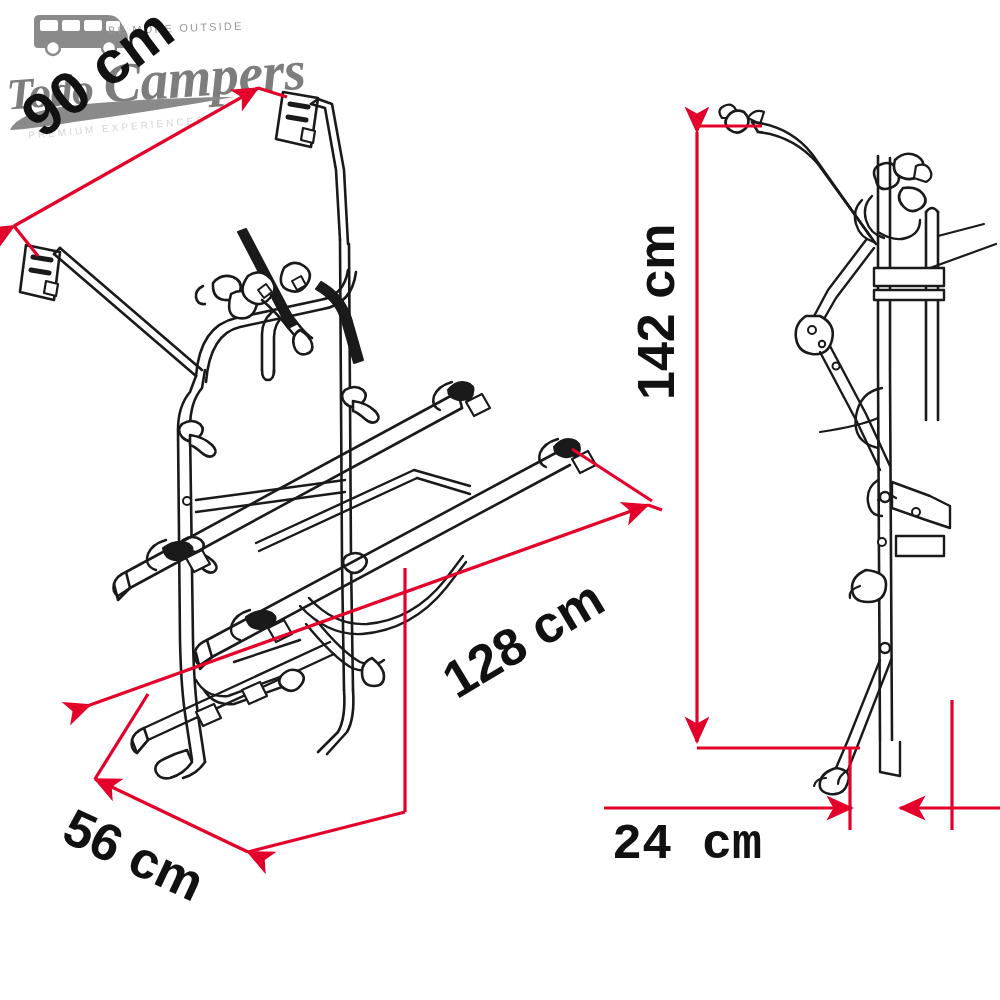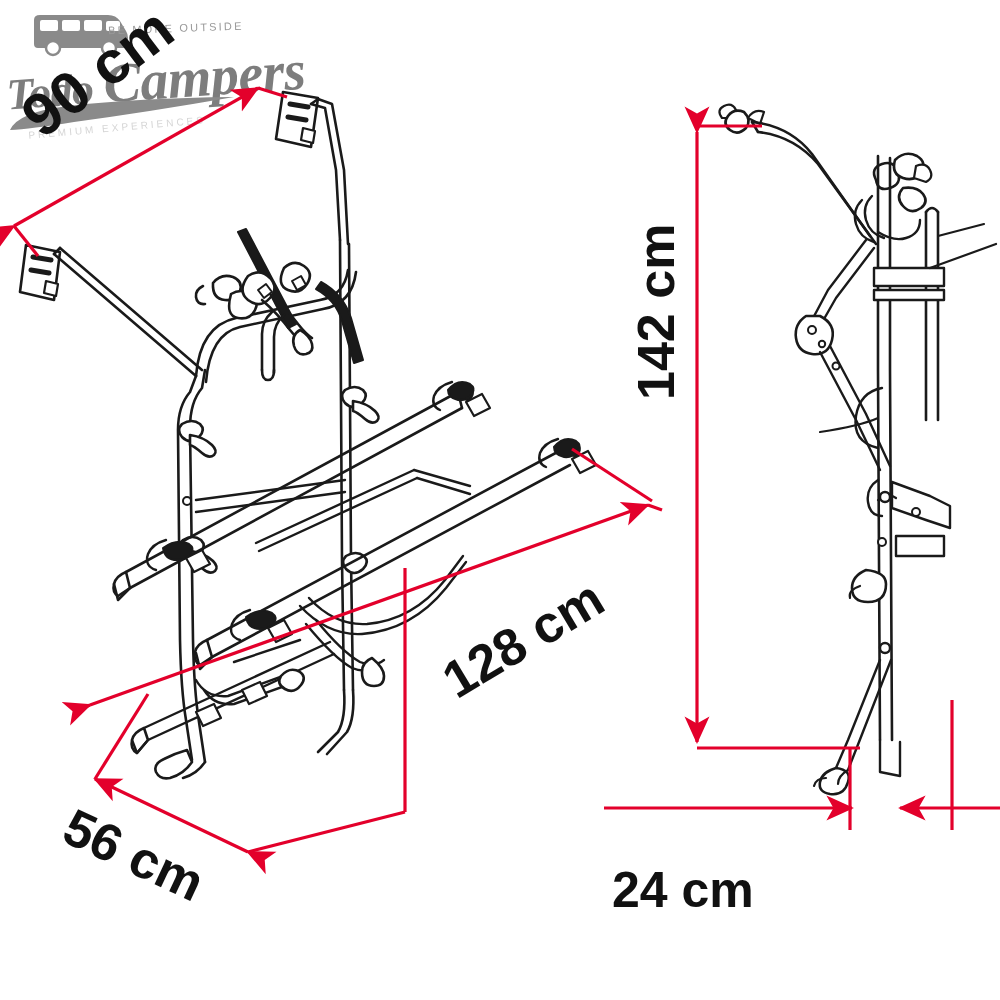--- a/index.html
+++ b/index.html
@@ -386,15 +386,15 @@
   </svg>
 
   <div class="dim-text" style="left:12px; top:100px; font-size:60px; transform:rotate(-37deg); transform-origin:left top;">90 cm</div>
 
   <div class="dim-text" style="left:434px; top:662px; font-size:52px; transform:rotate(-31deg); transform-origin:left top;">128 cm</div>
 
   <div class="dim-text" style="left:78px; top:800px; font-size:52px; transform:rotate(25deg); transform-origin:left top;">56 cm</div>
 
   <div class="dim-text" style="left:630px; top:400px; font-size:52px; transform:rotate(-90deg); transform-origin:left top;">142 cm</div>
 
-  <div class="dim-text" style="left:612px; top:865px; font-size:50px;">24 cm</div>
+  <div class="dim-text" style="left:612px; top:820px; font-size:50px;font-family:Liberation Mono, monospace;">24 cm</div>
 
 </div>
 
 </body></html>

